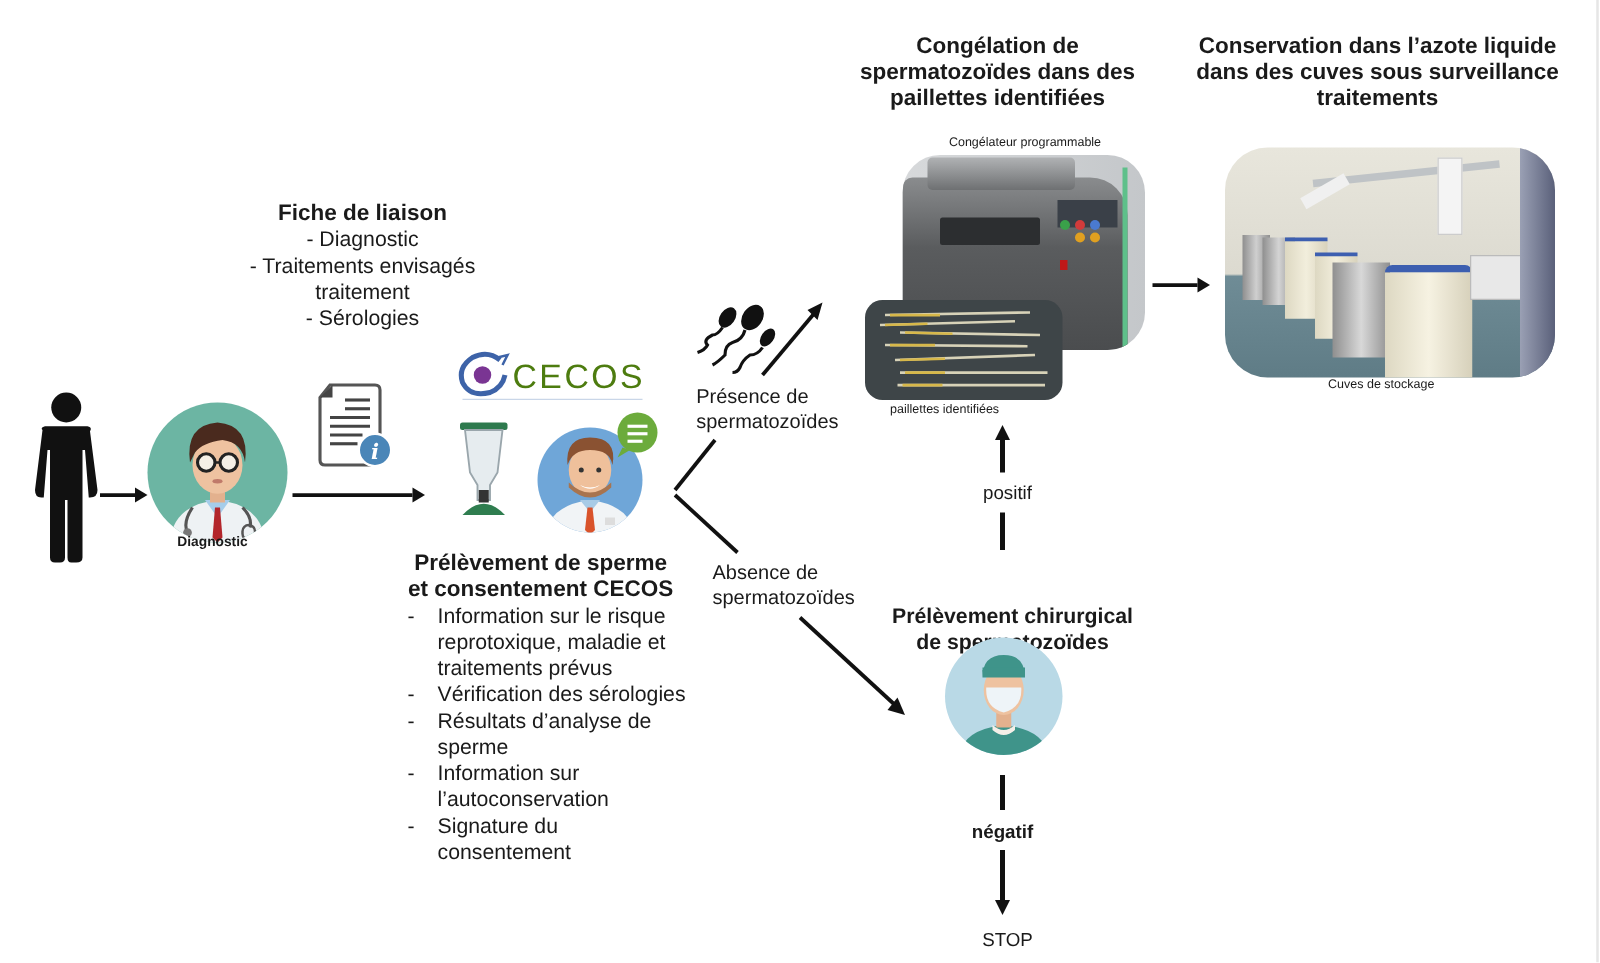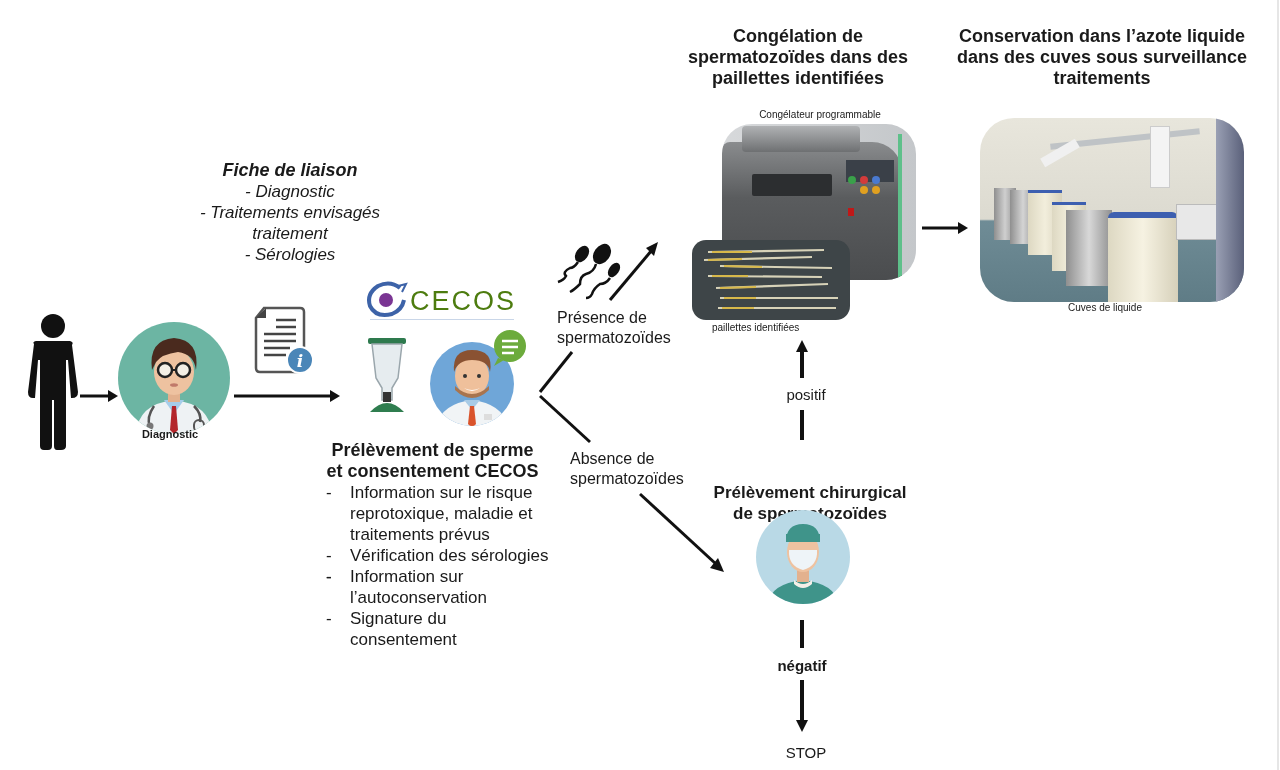--- a/index.html
+++ b/index.html
@@ -49,21 +49,21 @@
     <ellipse cx="56" cy="50" rx="20" ry="23" fill="#eec2a0"></ellipse>
     <path d="M34 48 Q30 18 56 16 Q82 18 78 48 Q76 32 60 30 Q44 32 38 40 Z" fill="#4a2a1e"></path>
     <circle cx="47" cy="48" r="7" fill="#f4efe6" stroke="#222" stroke-width="2.5"></circle>
     <circle cx="65" cy="48" r="7" fill="#f4efe6" stroke="#222" stroke-width="2.5"></circle>
     <line x1="54" y1="48" x2="58" y2="48" stroke="#222" stroke-width="2"></line>
     <ellipse cx="56" cy="63" rx="4" ry="1.8" fill="#c07a6a"></ellipse>
   </g>
 </svg>
 <div class="abs center h-bold" style="left:110px;top:424px;width:120px;font-size:11px;">Diagnostic</div>
 
-<div class="abs center" style="left:170px;top:160px;width:240px;font-style:italic;">
+<div class="abs center" style="left:170px;top:160px;width:240px;">
   <div class="h-bold">Fiche de liaison</div>
   <div class="body-txt">- Diagnostic</div>
   <div class="body-txt">- Traitements envisagés</div>
   <div class="body-txt">traitement</div>
   <div class="body-txt">- Sérologies</div>
 </div>
 
 <svg style="left:254px;top:306px" width="62" height="70" viewBox="0 0 62 70">
   <path d="M10 2 L46 2 Q50 2 50 6 L50 62 Q50 66 46 66 L6 66 Q2 66 2 62 L2 12 Z" fill="#fff" stroke="#555" stroke-width="2.5"></path>
   <path d="M2 12 L12 2 L12 12 Z" fill="#444"></path>
@@ -125,21 +125,21 @@
   <line x1="74" y1="25" x2="86" y2="25" stroke="#fff" stroke-width="2.5"></line>
 </svg>
 
 <div class="abs center h-bold" style="left:320px;top:440px;width:225px;">
   <div>Prélèvement de sperme</div>
   <div>et consentement CECOS</div>
 </div>
 <ul class="abs bullets" style="left:326px;top:482px;width:226px;">
   <li><span class="dash">-</span><span>Information sur le risque reprotoxique, maladie et traitements prévus</span></li>
   <li><span class="dash">-</span><span>Vérification des sérologies</span></li>
-  <li><span class="dash">-</span></li>
+  <li><span class="dash">-</span><span>Résultats d’analyse de sperme</span></li>
   <li><span class="dash">-</span><span>Information sur l’autoconservation</span></li>
   <li><span class="dash">-</span><span>Signature du consentement</span></li>
 </ul>
 
 <svg style="left:538px;top:350px" width="56" height="96">
   <line x1="2" y1="42" x2="34" y2="2" stroke="#111" stroke-width="3"></line>
   <line x1="2" y1="46" x2="52" y2="92" stroke="#111" stroke-width="3"></line>
 </svg>
 
 <svg style="left:556px;top:242px" width="72" height="60" viewBox="0 0 72 60">
@@ -228,21 +228,21 @@
   <div class="abs" style="left:60px;top:30px;width:40px;height:10px;background:#f0f0f0;transform:rotate(-30deg);"></div>
   <div class="abs" style="left:14px;top:70px;width:22px;height:52px;background:linear-gradient(90deg,#8f8f8f,#cfcfcf,#8f8f8f);"></div>
   <div class="abs" style="left:30px;top:72px;width:26px;height:54px;background:linear-gradient(90deg,#8f8f8f,#d4d4d4,#8f8f8f);"></div>
   <div class="abs" style="left:48px;top:72px;width:34px;height:62px;background:linear-gradient(90deg,#ddd8c2,#f2eedc,#d8d2bc);border-top:3px solid #3d5fb0;"></div>
   <div class="abs" style="left:72px;top:84px;width:34px;height:66px;background:linear-gradient(90deg,#ddd8c2,#f2eedc,#d8d2bc);border-top:3px solid #3d5fb0;"></div>
   <div class="abs" style="left:86px;top:92px;width:46px;height:76px;background:linear-gradient(90deg,#8f8f8f,#d8d8d8,#8f8f8f);"></div>
   <div class="abs" style="left:128px;top:94px;width:70px;height:92px;background:linear-gradient(90deg,#ddd8c2,#f6f2e2,#d6d0ba);border-top:6px solid #3d5fb0;border-radius:6px 6px 0 0;"></div>
   <div class="abs" style="left:196px;top:86px;width:40px;height:34px;background:#e8e8e8;border:1px solid #bbb;"></div>
   <div class="abs" style="left:236px;top:0;width:28px;height:184px;background:linear-gradient(90deg,#9aa0b4,#5a607a);"></div>
 </div>
-<div class="abs center small-bold" style="left:1030px;top:302px;width:150px;">Cuves de liquide</div>
+<div class="abs center small-bold" style="left:1030px;top:302px;width:150px;">Cuves de stockage</div>
 
 <svg style="left:792px;top:340px" width="20" height="40">
   <polygon points="10,0 16,12 4,12" fill="#111"></polygon>
   <line x1="10" y1="10" x2="10" y2="38" stroke="#111" stroke-width="4"></line>
 </svg>
 <div class="abs center body-txt" style="left:766px;top:384px;width:80px;font-size:15px;">positif</div>
 <svg style="left:792px;top:408px" width="20" height="34">
   <line x1="10" y1="2" x2="10" y2="32" stroke="#111" stroke-width="4"></line>
 </svg>
 

